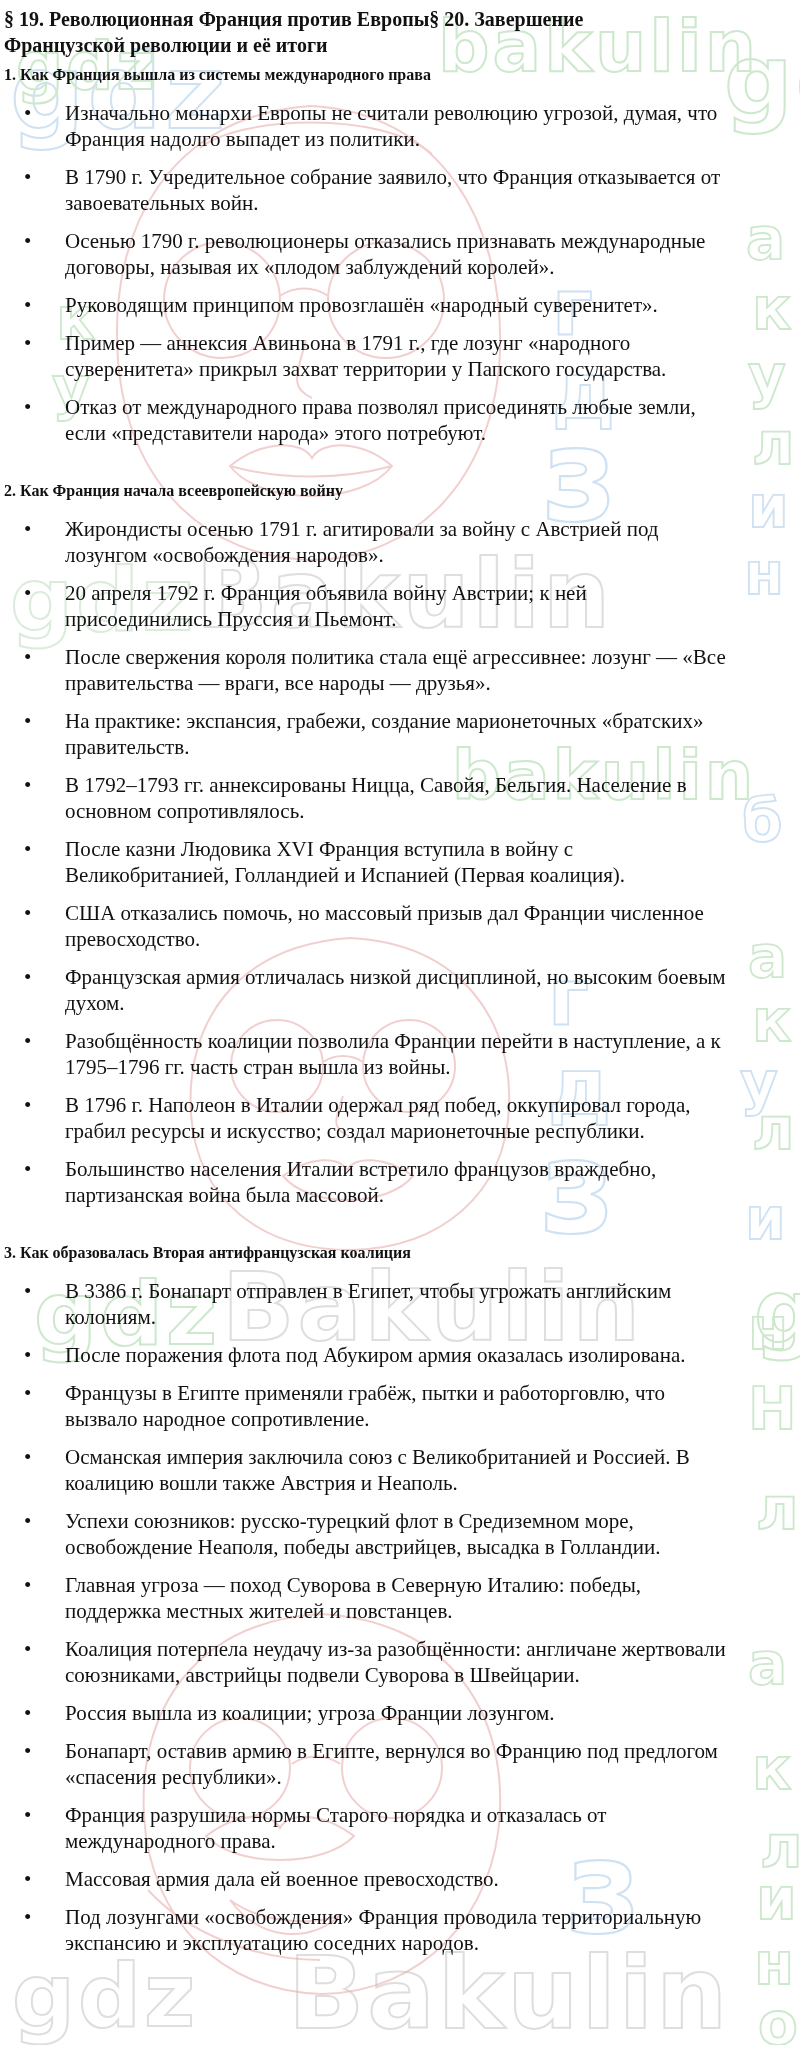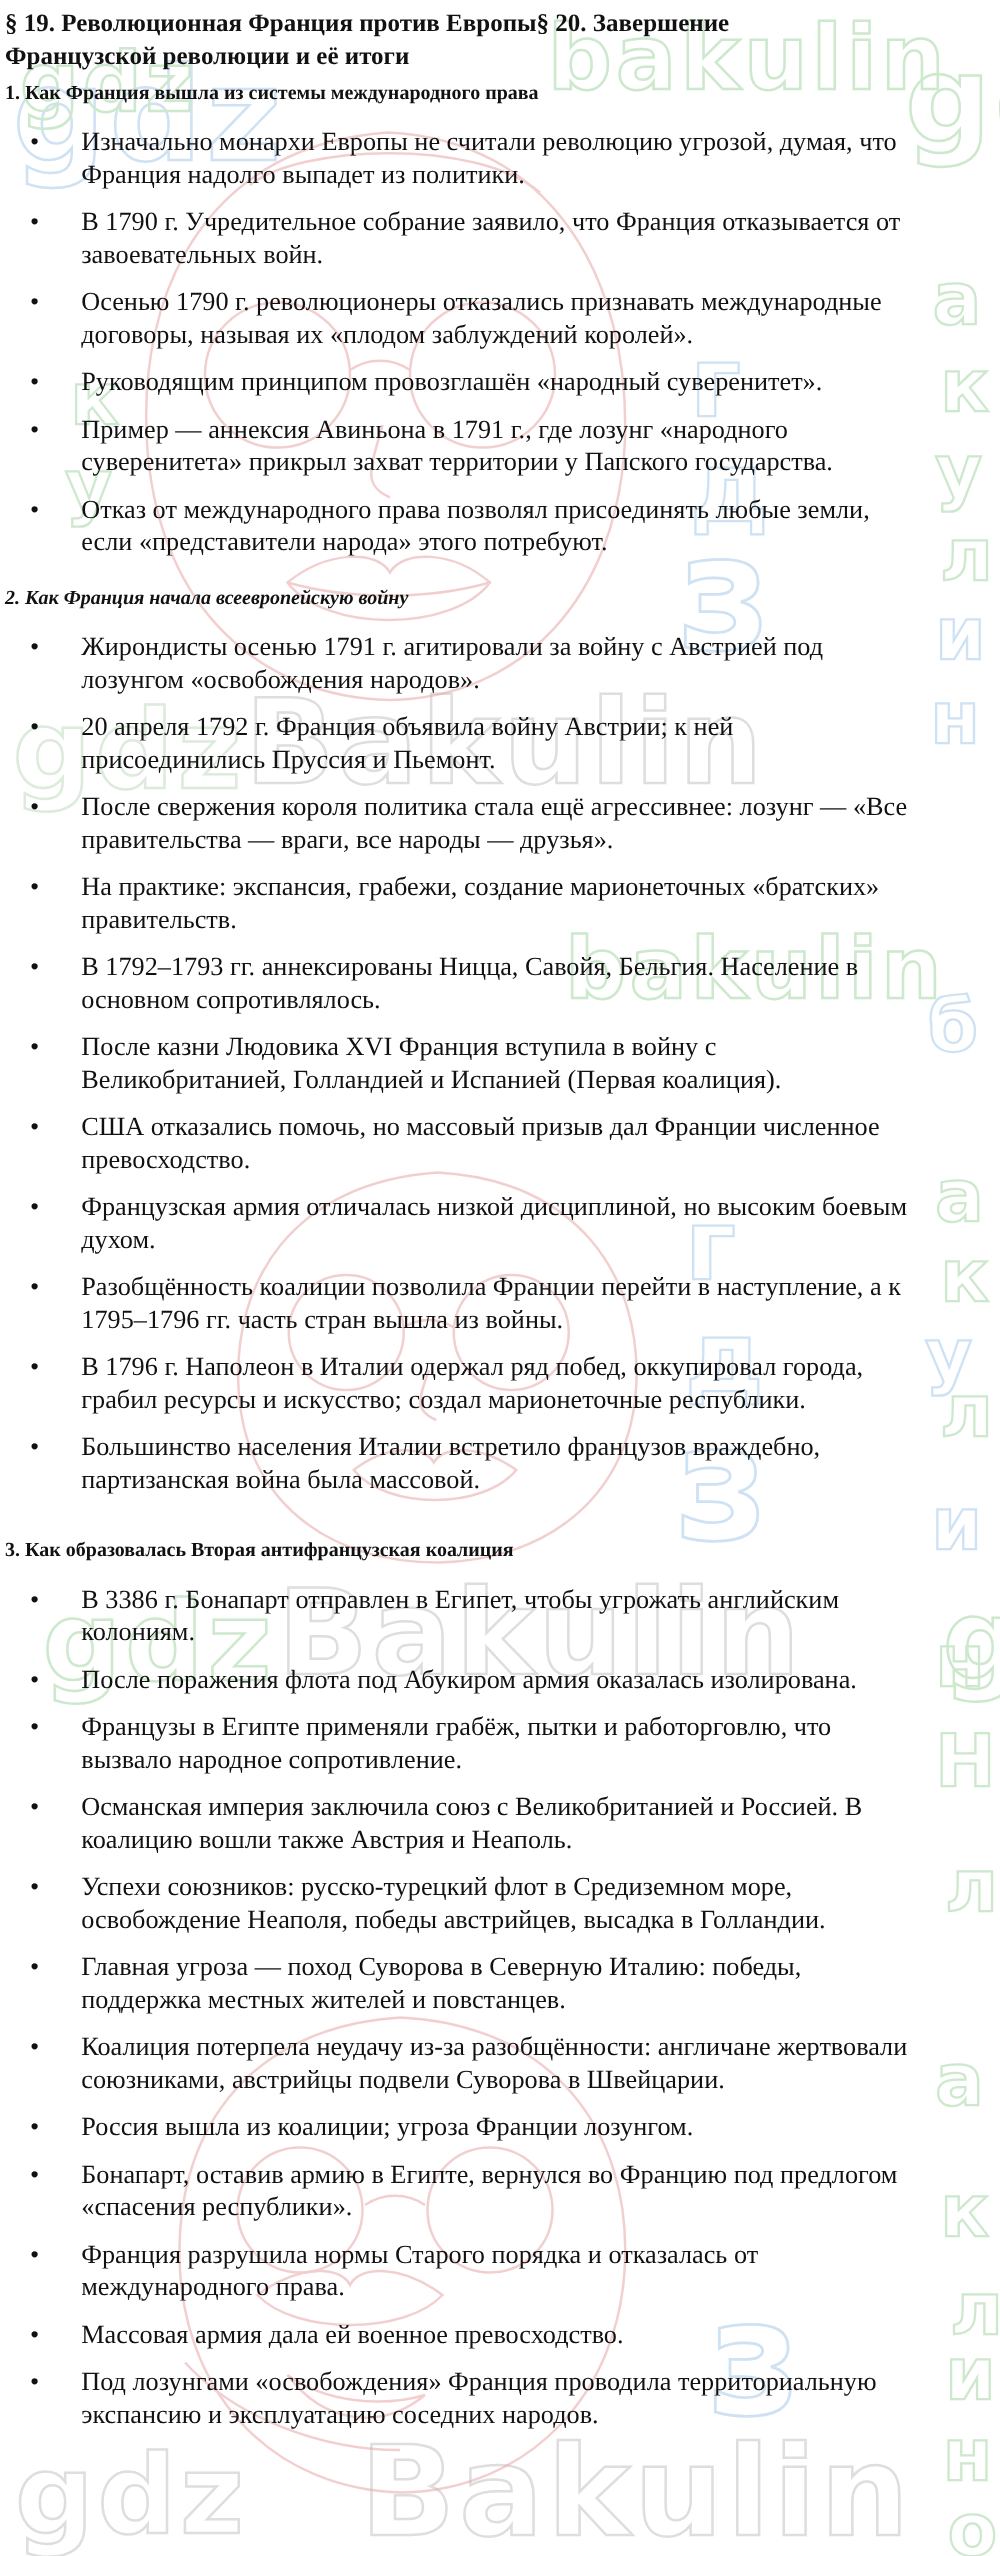--- a/index.html
+++ b/index.html
@@ -53,21 +53,21 @@
     font-weight:bold;
     white-space:pre;
   }
   h2{
     margin:0;
     font-size:16px;
     line-height:26px;
     font-weight:bold;
   }
   h2.h-first{margin-top:4px;}
-  h2.h-sec2{margin-top:20px;font-style:italic;}
+  h2.h-sec2{margin-top:32px;}
   h2.h-sec3{margin-top:32px;}
   h2.h-summary{margin-top:24px;}
   ul{
     list-style:none;
     margin:12px 0 0 0;
     padding:0;
   }
   li{
     position:relative;
     padding-left:61px;

